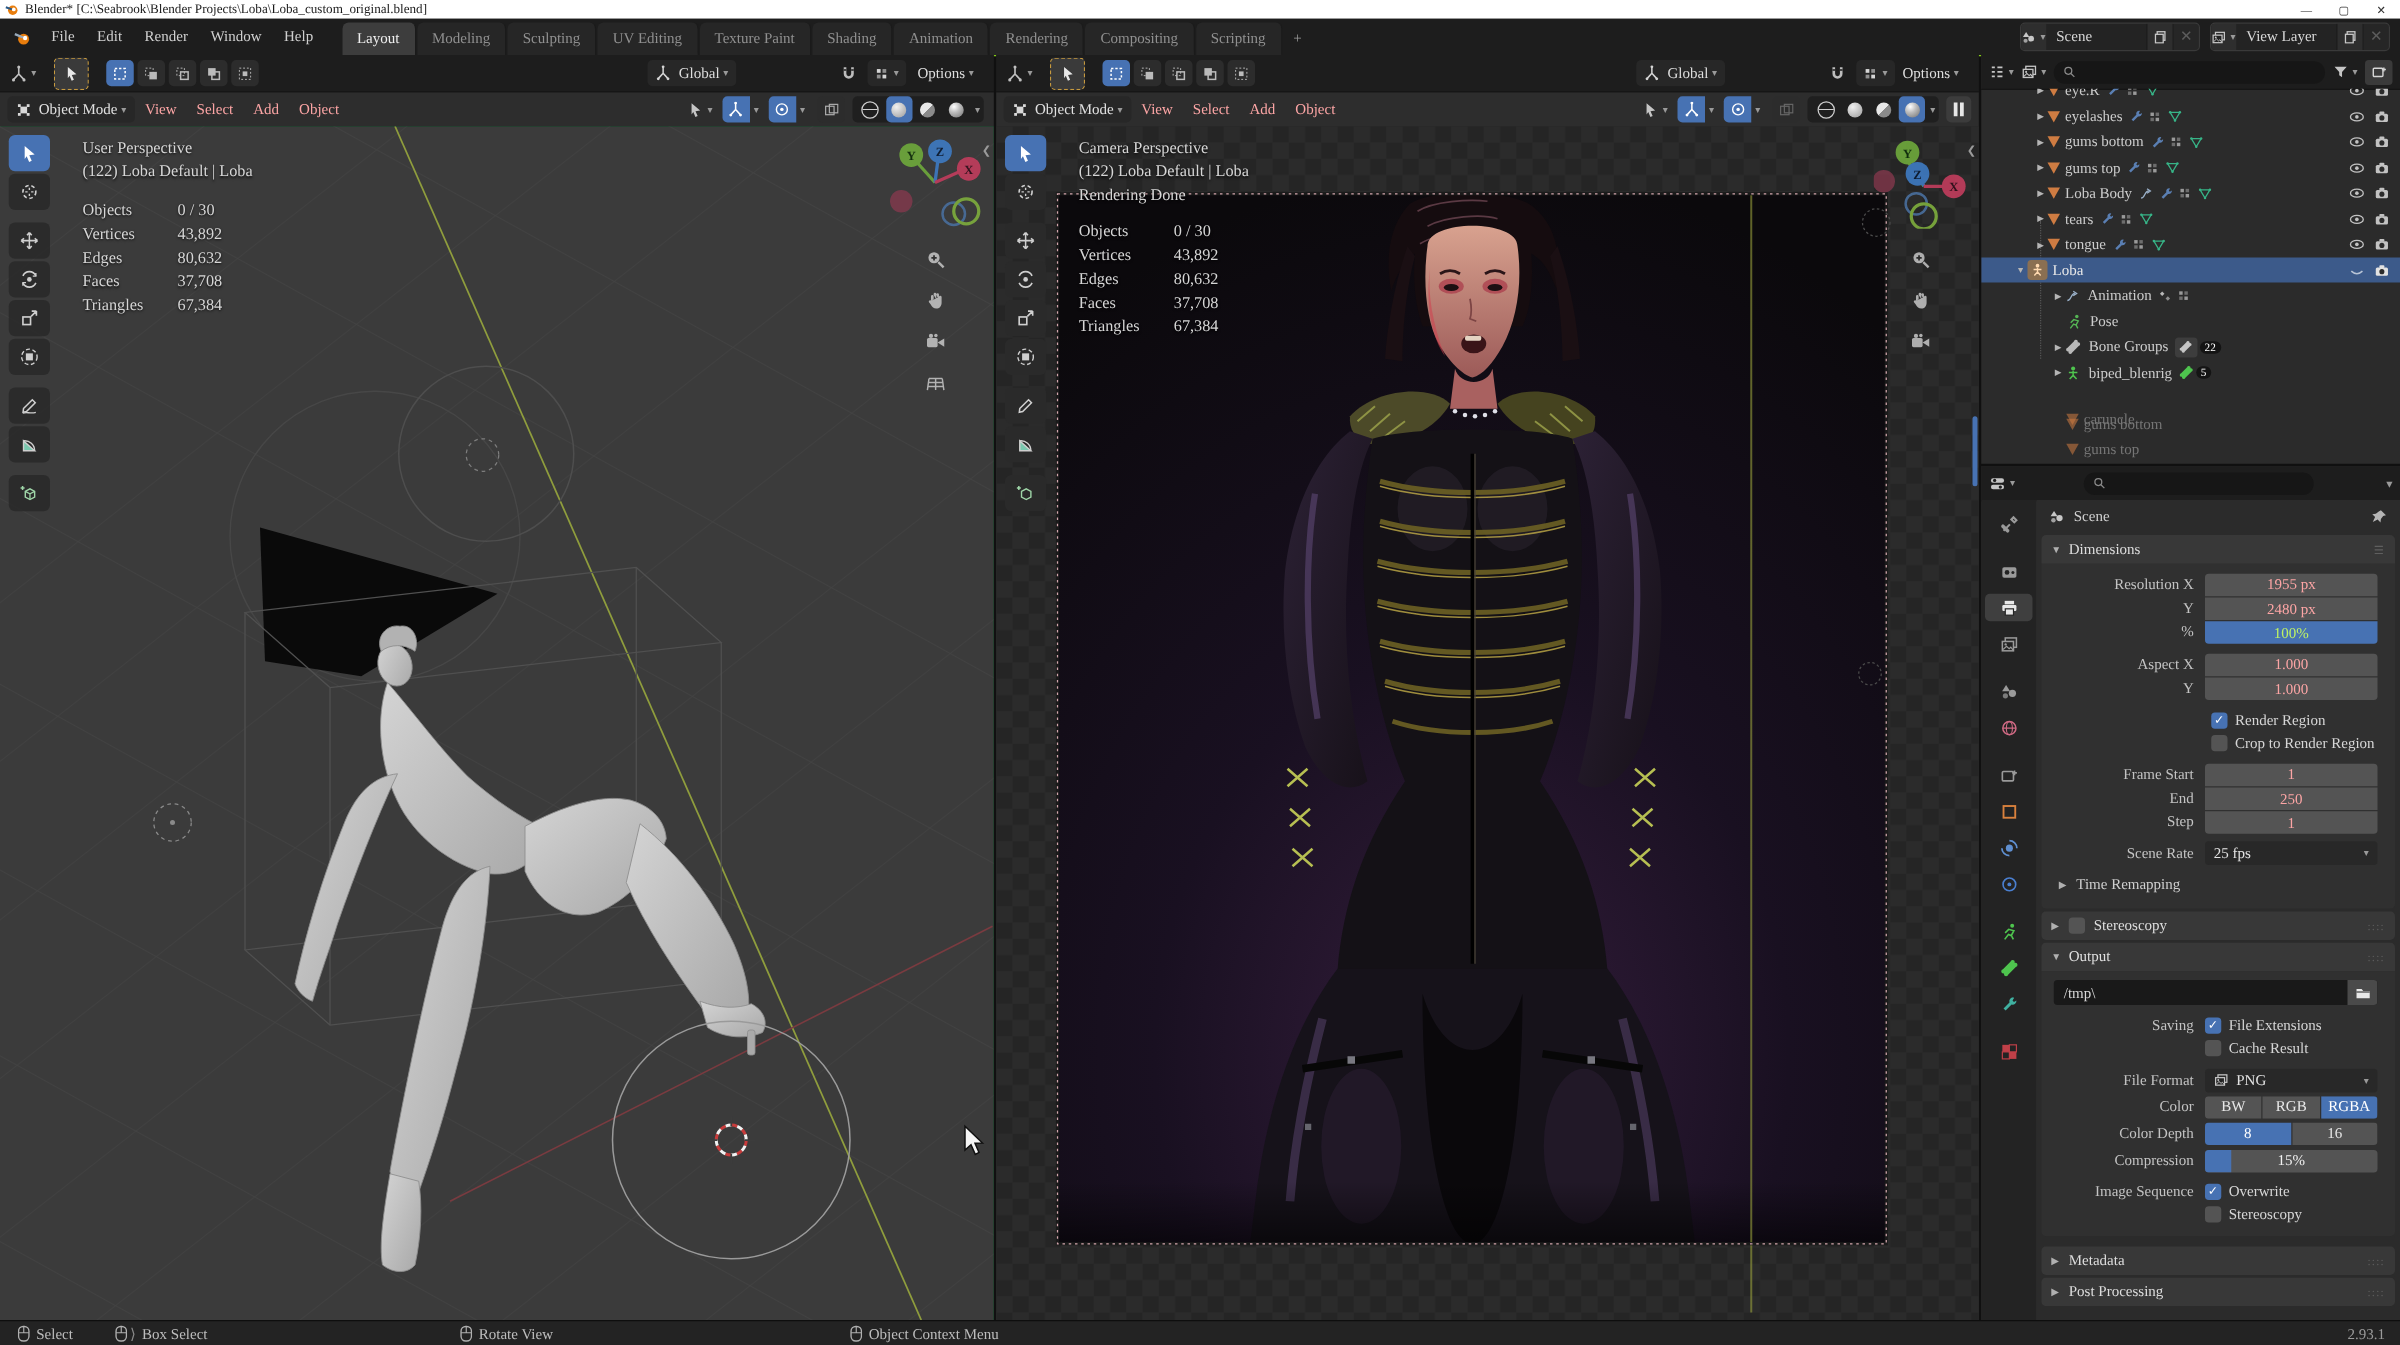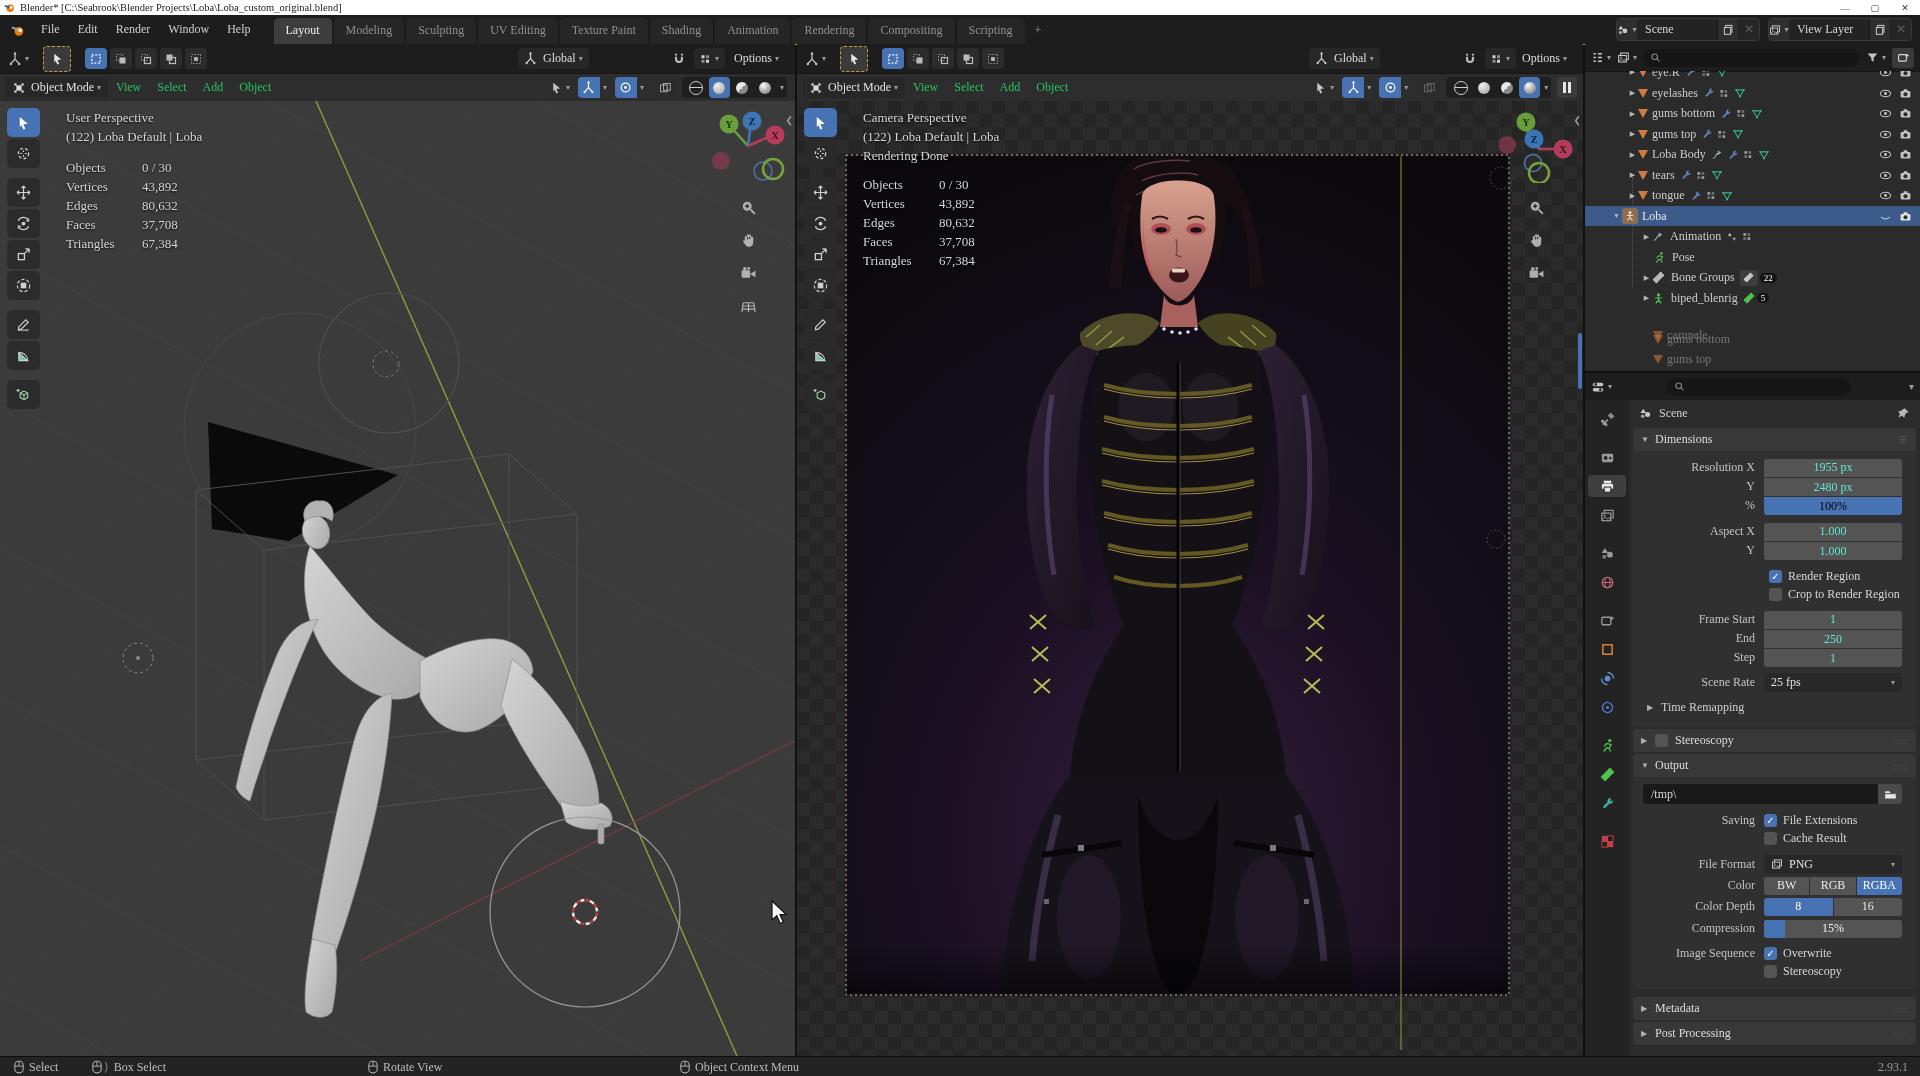--- a/index.html
+++ b/index.html
@@ -26,21 +26,21 @@
   .tab.addtab{background:transparent;color:#9a9a9a;border:none;padding:5px 8px 6px}
   .idblock{display:flex;align-items:center;background:#232323;border:1px solid #3a3a3a;border-radius:4px;
            height:21px;margin-left:8px;overflow:hidden}
   .idblock .txt{padding:0 8px;color:#d8d8d8;min-width:64px}
   .idblock .mini{width:20px;height:21px;background:#2e2e2e;display:flex;align-items:center;justify-content:center;border-left:1px solid #1a1a1a}
   .idblock .mini.dim{opacity:.35}
   
   .editor{position:absolute;background:#1f1f1f}
   .toolsettings{height:29px;background:#1d1d1d;display:flex;align-items:center;border-bottom:1px solid #151515;position:relative}
   .vheader{height:27px;background:#2d2d2d;display:flex;align-items:center;border-bottom:1px solid #1a1a1a;position:relative}
-  .vmenu{padding:3px 8px;color:#22c55e}
+  .vmenu{padding:3px 8px;color:#fca5a5}
   .modedd{display:flex;align-items:center;background:#272727;border-radius:4px;height:21px;padding:0 7px;margin-left:6px;color:#e2e2e2}
   .grpbtn{display:flex;align-items:center;background:#272727;border-radius:4px;height:21px;padding:0 6px;color:#dedede}
   .hl{background:#4772b3 !important;color:#fff}
   .canvas{position:absolute;left:0;right:0;bottom:0;overflow:hidden}
   
   .vp-text{position:absolute;left:66px;top:7px;color:#d6d6d6;font-size:13px;line-height:19px;
            text-shadow:0 1px 2px rgba(0,0,0,.8);pointer-events:none}
   .vp-stats{margin-top:12px}
   .vp-stats .srow{display:flex}
   .vp-stats .sl{width:76px}
@@ -89,26 +89,26 @@
   #pbody{position:absolute;left:44px;right:0;top:27px;bottom:0;overflow:hidden;background:#2b2b2b}
   .crumb{display:flex;align-items:center;height:26px;padding:0 10px;color:#d0d0d0}
   .panel{margin:2px 4px 0 4px;border-radius:4px;overflow:hidden}
   .phead{height:23px;background:#383838;display:flex;align-items:center;padding:0 8px;color:#dedede}
   .phead .arr{font-size:8px;width:14px;color:#b0b0b0}
   .phead .drag{margin-left:auto;color:#5f5f5f;font-size:9px;letter-spacing:1px}
   .pcontent{background:#303030;padding:7px 0 9px 0}
   .prow{display:flex;align-items:center;height:19px;margin:0 14px 0 0}
   .plabel{width:122px;text-align:right;padding-right:9px;color:#c3c3c3;flex:none}
   .pw{flex:1;min-width:0}
-  .num{height:18px;background:#545454;color:#5eead4;display:flex;align-items:center;justify-content:center;border-radius:2px}
+  .num{height:18px;background:#545454;color:#fca5a5;display:flex;align-items:center;justify-content:center;border-radius:2px}
   .grp .prow{height:19px}
   .grp .num{border-radius:0;margin-top:1px}
   .grp .prow:first-child .num{border-radius:3px 3px 0 0;margin-top:0}
   .grp .prow:last-child .num{border-radius:0 0 3px 3px}
-  .blue{background:#4772b3;color:#000000}
+  .blue{background:#4772b3;color:#bef264}
   .cbrow{display:flex;align-items:center;height:18px;margin-left:136px;color:#d6d6d6;gap:6px}
   .cb{width:13px;height:13px;border-radius:3px;background:#545454;flex:none;display:flex;align-items:center;justify-content:center;color:#fff;font-size:10px}
   .cb.on{background:#4772b3}
   .dd{height:19px;background:#282828;border-radius:3px;display:flex;align-items:center;padding:0 7px;color:#e3e3e3}
   .dd .chev{margin-left:auto}
   .seg{display:flex;border-radius:3px;overflow:hidden;height:18px}
   .seg div{flex:1;background:#545454;display:flex;align-items:center;justify-content:center;color:#e8e8e8;margin-right:1px}
   .seg div:last-child{margin-right:0}
   .seg .on{background:#4772b3;color:#fff}
   .slider{position:relative;height:18px;background:#545454;border-radius:3px;overflow:hidden;display:flex;align-items:center;justify-content:center;color:#f1f1f1}

